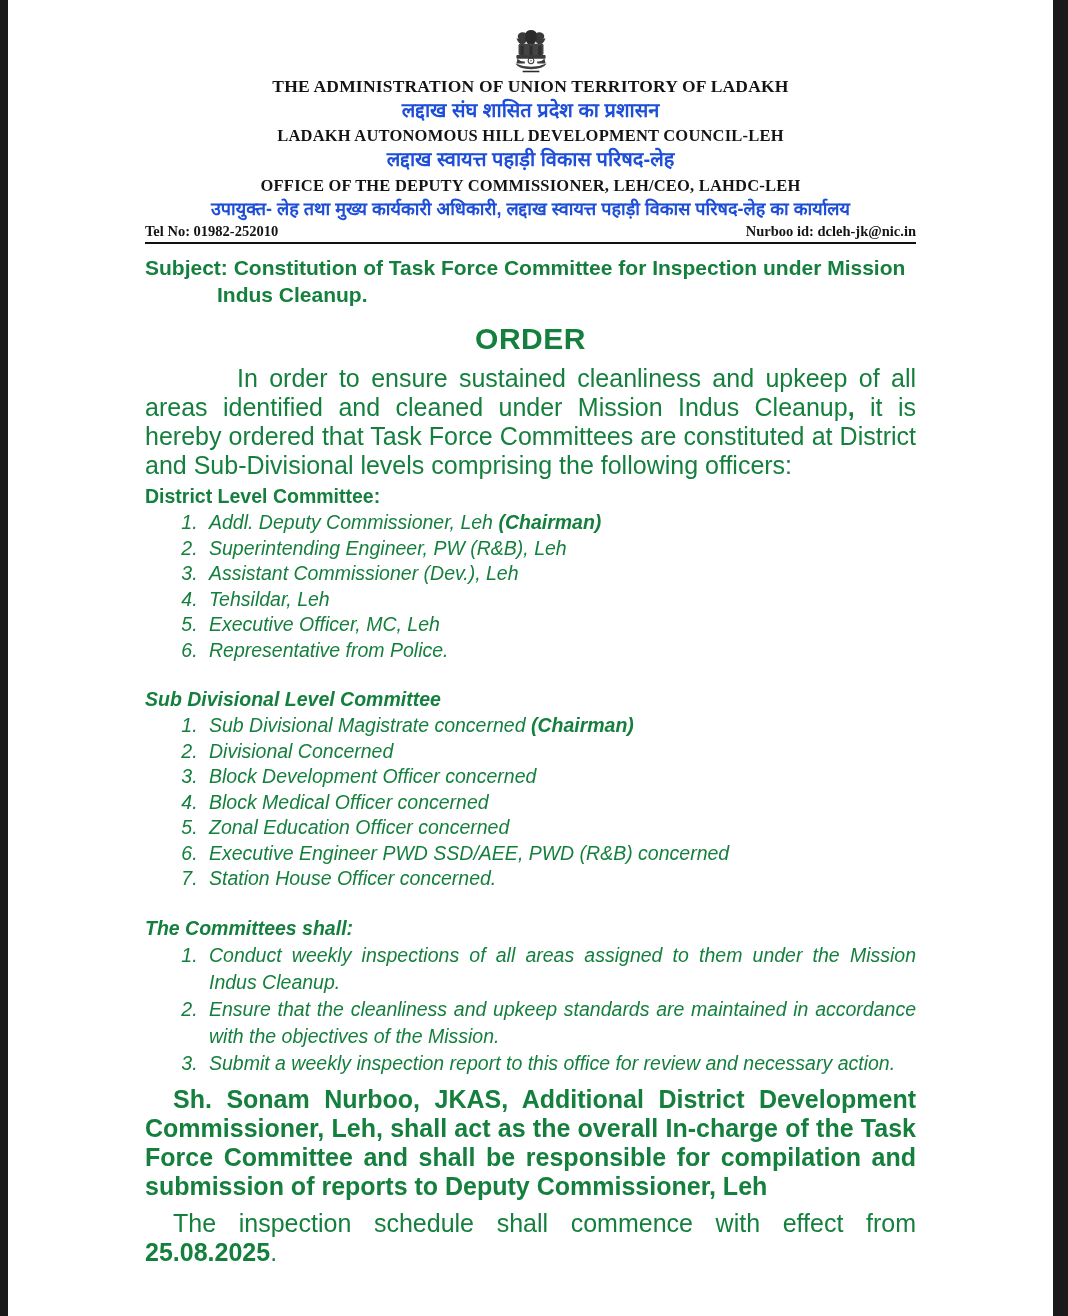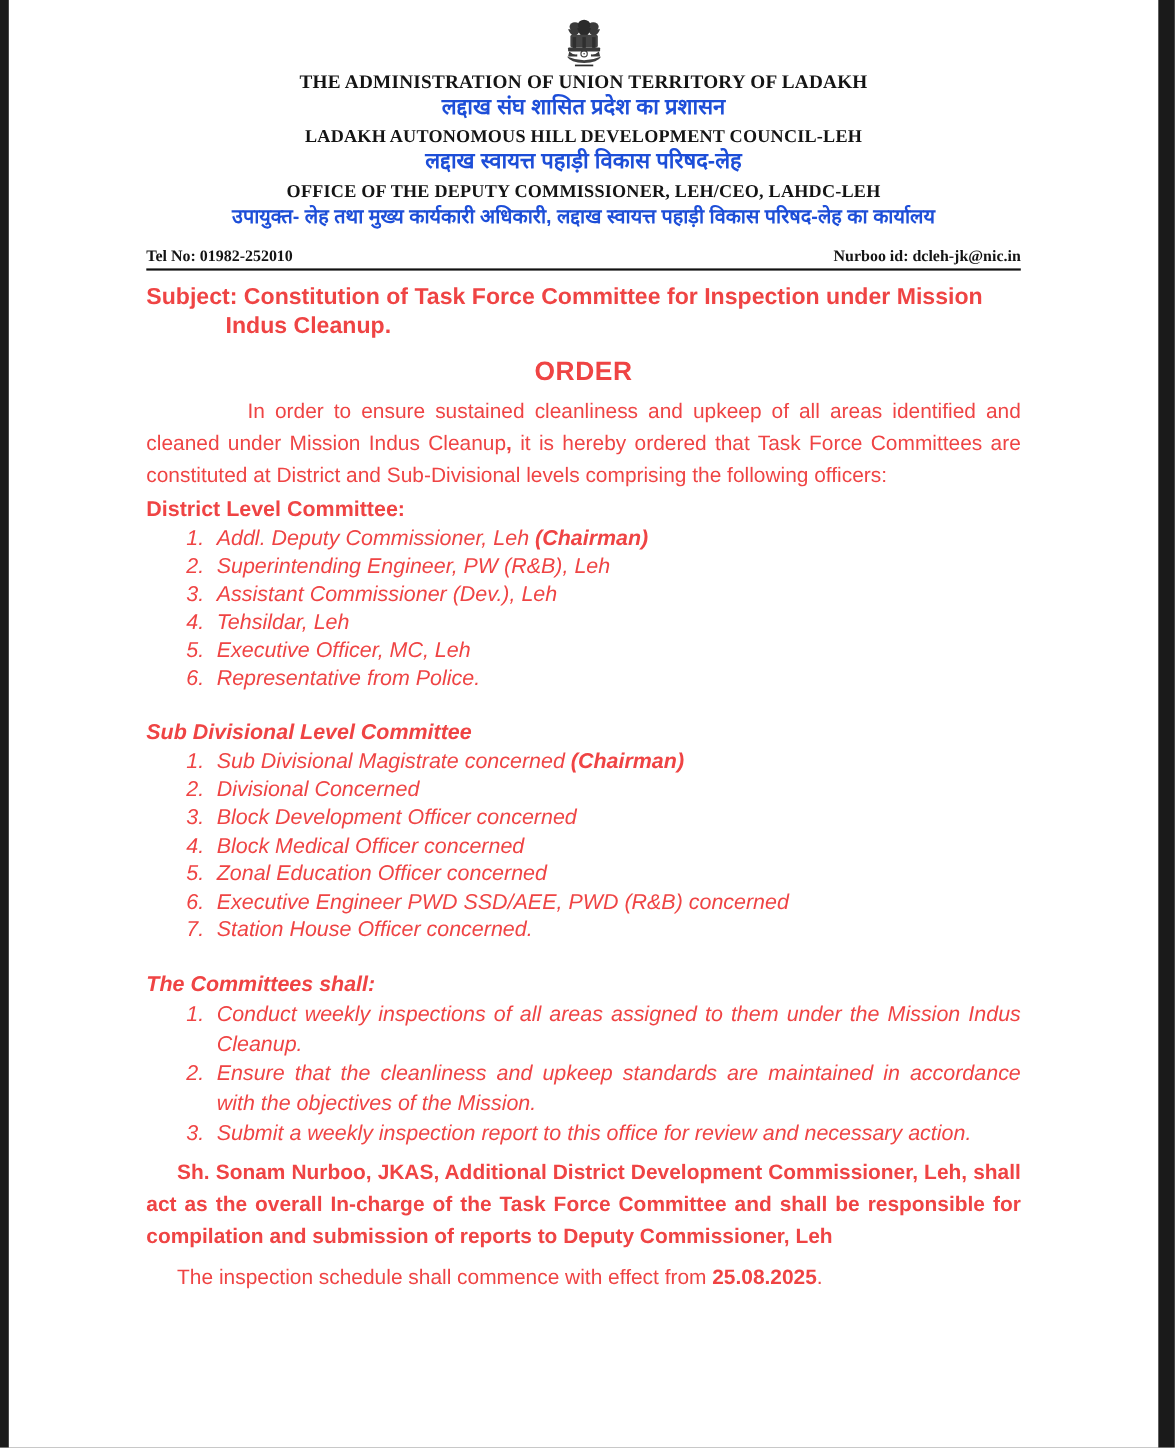--- a/index.html
+++ b/index.html
@@ -18,21 +18,21 @@
     top: 0px;
     width: 1045px;
     height: 1316px;
     background: #ffffff;
     overflow: hidden;
   }
   .sheet {
     position: relative;
     width: 1045px;
     height: 1112px;
-    padding: 0;
+    padding: 12px;
   }
 
   
   .emblem-wrap {
     text-align: center;
     padding-top: 14px;
     height: 64px;
   }
   .emblem { display:inline-block; }
 
@@ -51,57 +51,57 @@
   }
   .lh1 { font-size: 17.5px; line-height: 21px; }
   .lh2 { font-size: 20px;   line-height: 25px; margin-top: 1px; }
   .lh3 { font-size: 16.5px; line-height: 21px; margin-top: 2px; }
   .lh4 { font-size: 20px;   line-height: 25px; margin-top: 1px; }
   .lh5 { font-size: 16.5px; line-height: 21px; margin-top: 3px; }
   .lh6 { font-size: 18px;   line-height: 24px; margin-top: 1px; }
 
   
   .contact-row {
-    margin: 16px 125px 0 125px;
+    margin: 2px 125px 0 125px;
     display: flex;
     justify-content: space-between;
     align-items: center;
     font-family: "Liberation Serif", serif;
     font-weight: bold;
     font-size: 14.5px;
     color: #141414;
     border-bottom: 2.5px solid #111;
     padding-bottom: 2px;
   }
 
   
   .body {
     margin: 0 125px 0 125px;
-    color: #ef4444;
+    color: #15803d;
   }
   .subject {
     font-size: 21px;
     font-weight: bold;
     line-height: 27px;
     margin-top: 10px;
     padding-left: 0;
   }
   .subject .cont { display:block; padding-left: 72px; }
 
   .order-title {
     text-align: center;
-    font-size: 24px;
+    font-size: 30px;
     font-weight: bold;
     letter-spacing: 0.5px;
     margin-top: 14px;
     margin-bottom: 6px;
   }
 
   p.para {
-    font-size: 19px;
+    font-size: 25px;
     line-height: 29px;
     text-align: justify;
     margin: 8px 0 0 0;
   }
   p.para.indent { text-indent: 92px; }
   p.para.indent-sm { text-indent: 28px; }
 
   h3.section {
     font-size: 19.5px;
     font-weight: bold;

